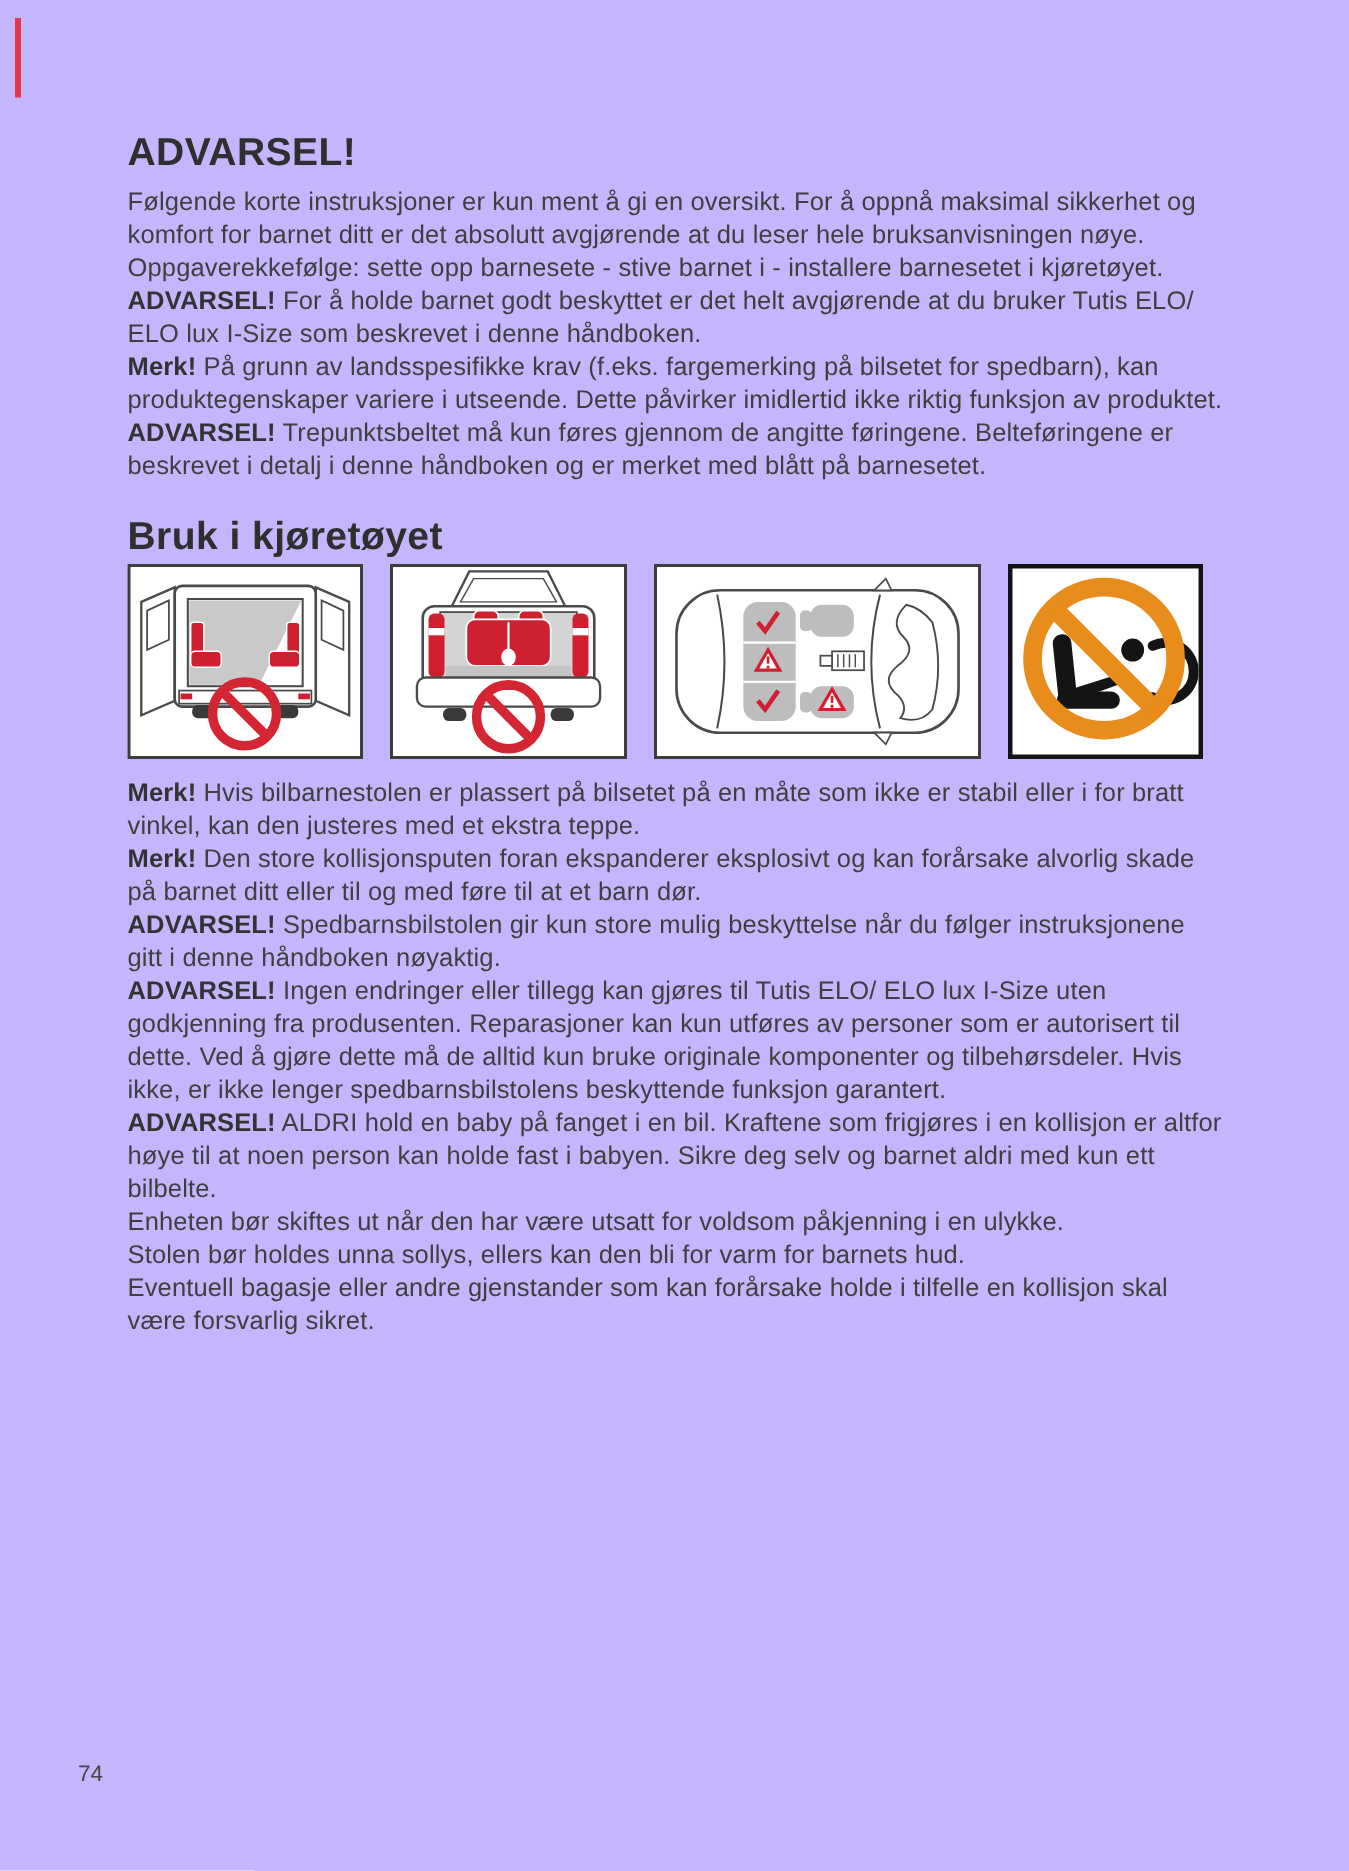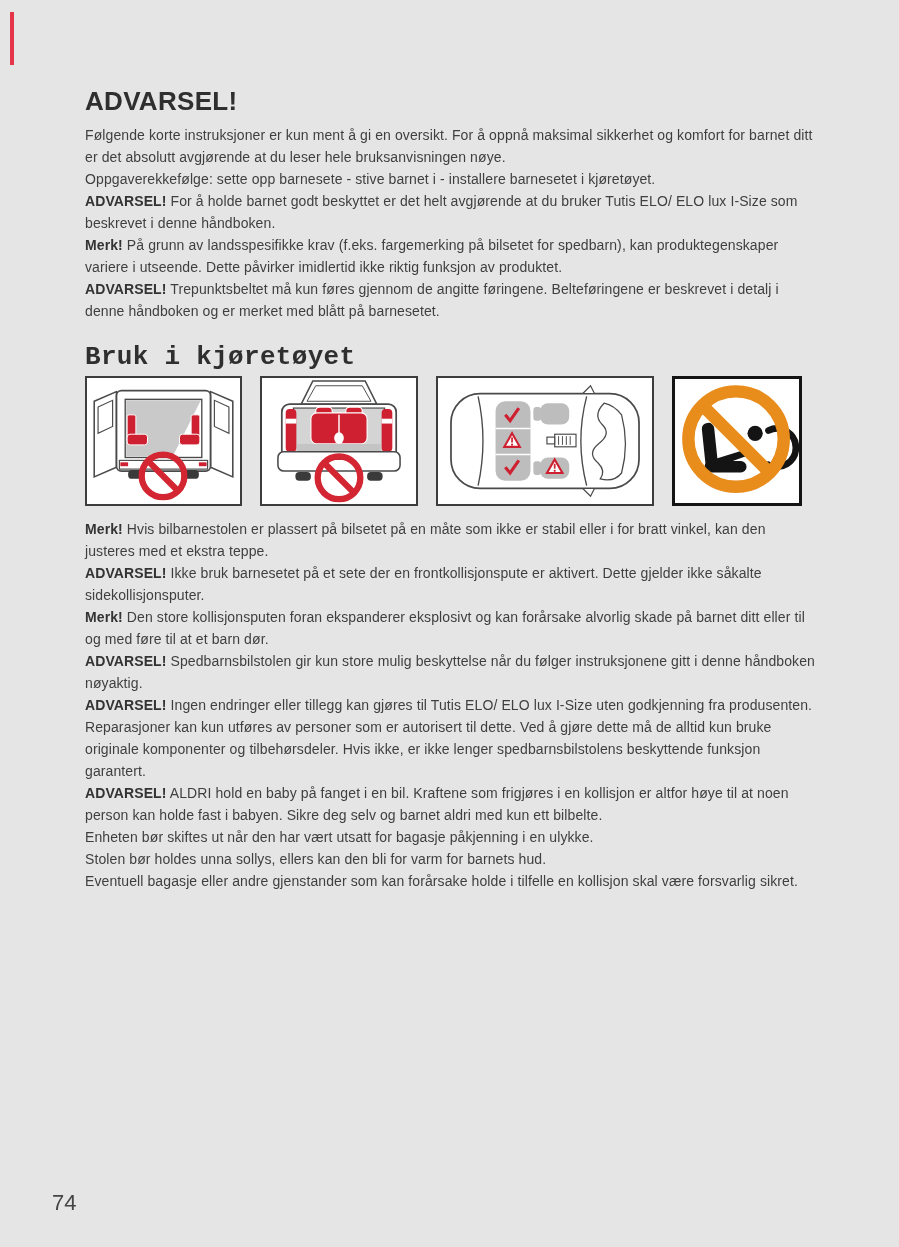--- a/index.html
+++ b/index.html
@@ -1,37 +1,37 @@
 <!DOCTYPE html>
 <html lang="no"><head>
 <meta charset="utf-8">
 <style>
   html,body{margin:0;padding:0;background:#ffffff;}
   body{
     width:899px;height:1247px;position:relative;overflow:hidden;
     font-family:"Liberation Sans","DejaVu Sans",sans-serif;color:#3f3f3f;
   }
-  .page{position:absolute;inset:0;background:#e5e5e5;}
+  .page{position:absolute;inset:0;background:#c4b5fd;}
   .edge-marker{position:absolute;left:10px;top:12px;width:4px;height:53px;background:#e63448;}
   .content{position:absolute;left:85px;top:0;width:731px;}
   h1.sec,h2.sec{
     font-family:"Liberation Sans","DejaVu Sans",sans-serif;
     font-weight:700;font-size:26px;line-height:30px;color:#2f2f2f;
     letter-spacing:.3px;
   }
   h1.sec{margin:86px 0 8px 0;}
-  h2.sec{margin:20px 0 4px 0;font-family:Liberation Mono, monospace;}
-  p.body{margin:0;font-size:14px;line-height:22px;letter-spacing:.1px;color:#3f3f3f;}
+  h2.sec{margin:20px 0 4px 0;}
+  p.body{margin:0;font-size:17px;line-height:22px;letter-spacing:.1px;color:#3f3f3f;}
   p.body b{color:#333333;}
   .figures{display:flex;gap:18px;margin:0 0 12px 0;}
   .fig{height:130px;border:2px solid #3d3d3d;box-sizing:border-box;background:#fff;flex:none;}
   .fig svg{display:block;width:100%;height:100%;}
   .fig1{width:157px}.fig2{width:158px}.fig3{width:218px}
   .fig4{width:130px;border:3px solid #141414;}
-  .pagenum{position:absolute;left:52px;top:1174px;font-size:22px;color:#454545;margin-top:16px;}
+  .pagenum{position:absolute;left:52px;top:1174px;font-size:15px;color:#454545;}
 </style>
 </head>
 <body>
 
 <div class="page">
   <div class="edge-marker"></div>
 
   <div class="content">
 
     <h1 class="sec">ADVARSEL!</h1>
@@ -160,25 +160,24 @@
           <g stroke="#e88c1c" stroke-width="13" fill="none">
             <circle cx="64" cy="63" r="50"></circle>
             <line x1="29" y1="28" x2="99" y2="98"></line>
           </g>
         </svg>
       </div>
 
     </div>
 
     <p class="body"><b>Merk!</b><span> Hvis bilbarnestolen er plassert på bilsetet på en måte som ikke er stabil eller i for bratt vinkel, kan den justeres med et ekstra teppe.</span></p>
-    <p class="body"><b>ADVARSEL!</b><span> Ikke bruk barnesetet på et sete der en frontkollisjonspute er aktivert. Dette gjelder ikke såkalte sidekollisjonsputer.</span></p>
     <p class="body"><b>Merk!</b><span> Den store kollisjonsputen foran ekspanderer eksplosivt og kan forårsake alvorlig skade på barnet ditt eller til og med føre til at et barn dør.</span></p>
     <p class="body"><b>ADVARSEL!</b><span> Spedbarnsbilstolen gir kun store mulig beskyttelse når du følger instruksjonene gitt i denne håndboken nøyaktig.</span></p>
     <p class="body"><b>ADVARSEL!</b><span> Ingen endringer eller tillegg kan gjøres til Tutis ELO/ ELO lux I-Size uten godkjenning fra produsenten. Reparasjoner kan kun utføres av personer som er autorisert til dette. Ved å gjøre dette må de alltid kun bruke originale komponenter og tilbehørsdeler. Hvis ikke, er ikke lenger spedbarnsbilstolens beskyttende funksjon garantert.</span></p>
     <p class="body"><b>ADVARSEL!</b><span> ALDRI hold en baby på fanget i en bil. Kraftene som frigjøres i en kollisjon er altfor høye til at noen person kan holde fast i babyen. Sikre deg selv og barnet aldri med kun ett bilbelte.</span></p>
-    <p class="body"><b></b><span>Enheten bør skiftes ut når den har vært utsatt for bagasje påkjenning i en ulykke.</span></p>
+    <p class="body"><b></b><span>Enheten bør skiftes ut når den har være utsatt for voldsom påkjenning i en ulykke.</span></p>
     <p class="body"><b></b><span>Stolen bør holdes unna sollys, ellers kan den bli for varm for barnets hud.</span></p>
     <p class="body"><b></b><span>Eventuell bagasje eller andre gjenstander som kan forårsake holde i tilfelle en kollisjon skal være forsvarlig sikret.</span></p>
 
   </div>
 
   <div class="pagenum">74</div>
 </div>
 
 </body></html>

